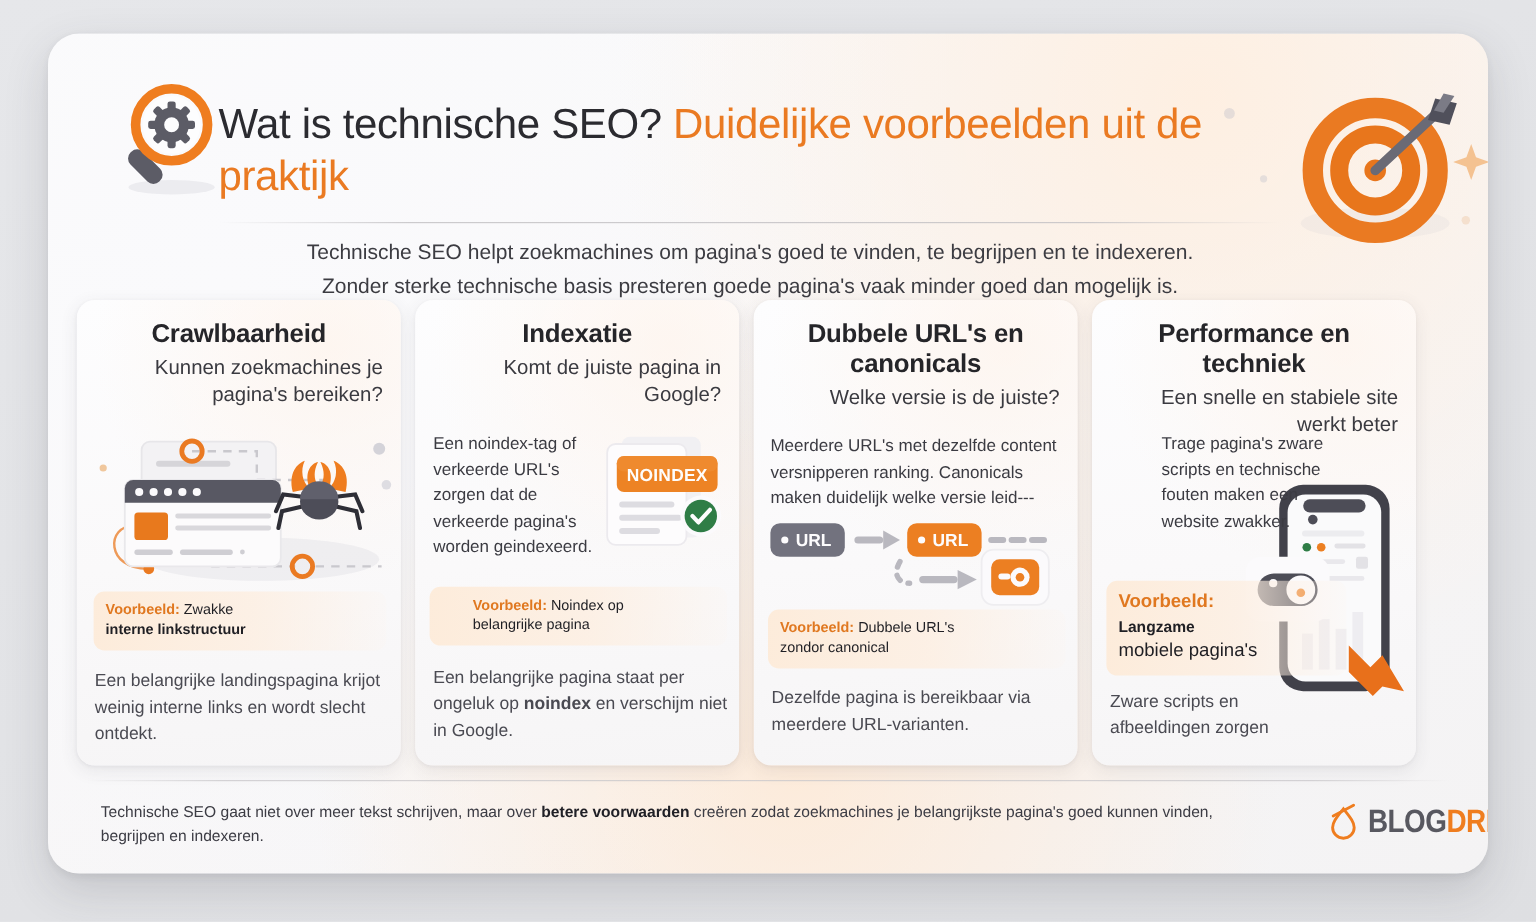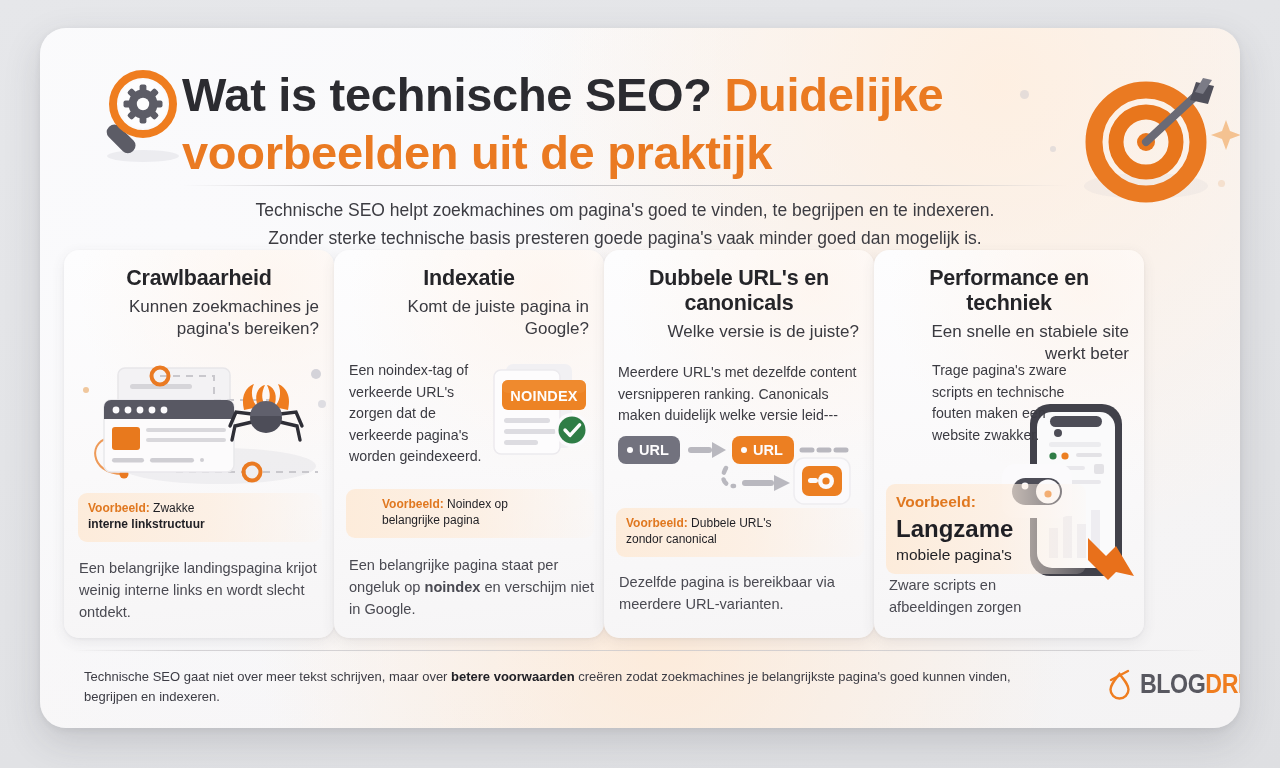--- a/index.html
+++ b/index.html
@@ -32,39 +32,39 @@
   
   .dot { position: absolute; border-radius: 50%; }
 
   
   .header { position: absolute; left: 0; top: 0; width: 1200px; height: 210px; }
 
   .magnifier { position: absolute; left: 55px; top: 36px; width: 92px; height: 104px; }
 
   .title-block { position: absolute; left: 142px; top: 38px; width: 900px; }
   .title {
-    font-size: 47px; font-weight: bold; line-height: 1.24;
-    color: #2b2b30; letter-spacing: -.3px;
+    font-size: 35px; font-weight: normal; line-height: 1.24;
+    color: #2b2b30; letter-spacing: -.3px; margin-top: 16px;
   }
   .title .accent { color: #ea7a22; }
   .title-rule {
     position: absolute; left: 142px; top: 157px;
     width: 885px; height: 1px;
     background: linear-gradient(90deg, rgba(200,198,200,0) 0%, rgba(196,194,197,.85) 18%, rgba(196,194,197,.85) 82%, rgba(200,198,200,0) 100%);
   }
   .subtitle {
     position: absolute; left: 140px; top: 168px; width: 890px;
     text-align: center;
     font-size: 17.5px; line-height: 1.62; color: #3c3c42;
   }
 
   .bullseye { position: absolute; left: 1022px; top: 40px; width: 180px; height: 150px; }
 
   
-  .cards { position: absolute; left: 24px; top: 222px; width: 1152px; height: 390px; display: flex; }
+  .cards { position: absolute; left: 24px; top: 222px; width: 1152px; height: 390px; display: flex; gap: 12px; }
   .card {
     position: relative;
     width: 270px; height: 388px;
     border-radius: 15px;
     background:
       radial-gradient(circle at 78% 10%, rgba(255,241,230,.55) 0%, rgba(255,255,255,0) 48%),
       linear-gradient(175deg, #fdfdfe 0%, #faf9fa 55%, #f6f5f6 100%);
     box-shadow: 0 4px 14px rgba(70,70,80,.09), 0 1px 3px rgba(70,70,80,.06);
     overflow: hidden;
     padding: 16px 15px 10px 15px;
@@ -365,21 +365,21 @@
               <circle cx="46" cy="96" r="3.6" fill="#ec7f22"></circle>
               <circle cx="23" cy="88" r="3.4" fill="#fbfafc"></circle>
             </g>
           </svg>
         </div>
 
         <div class="card-body" style="position:absolute;left:15px;top:110px;width:145px;margin-left:43px;">Trage pagina's zware scripts en technische fouten maken een website zwakker.</div>
 
         <div class="example" style="position:absolute;left:12px;top:234px;width:200px;font-size:15.5px;">
           <span class="lbl">Voorbeeld:</span><br>
-          <span class="strong" style="font-size:24px;">Langzame</span><br>
+          <span class="strong" style="font-size:13px;">Langzame</span><br>
           <span>mobiele pagina's</span>
         </div>
 
         <div class="card-note" style="position:absolute;left:15px;top:325px;width:160px;">Zware scripts en afbeeldingen zorgen</div>
       </div>
 
     </div>
 
     <div class="footer">
       <div class="footer-rule"></div>

